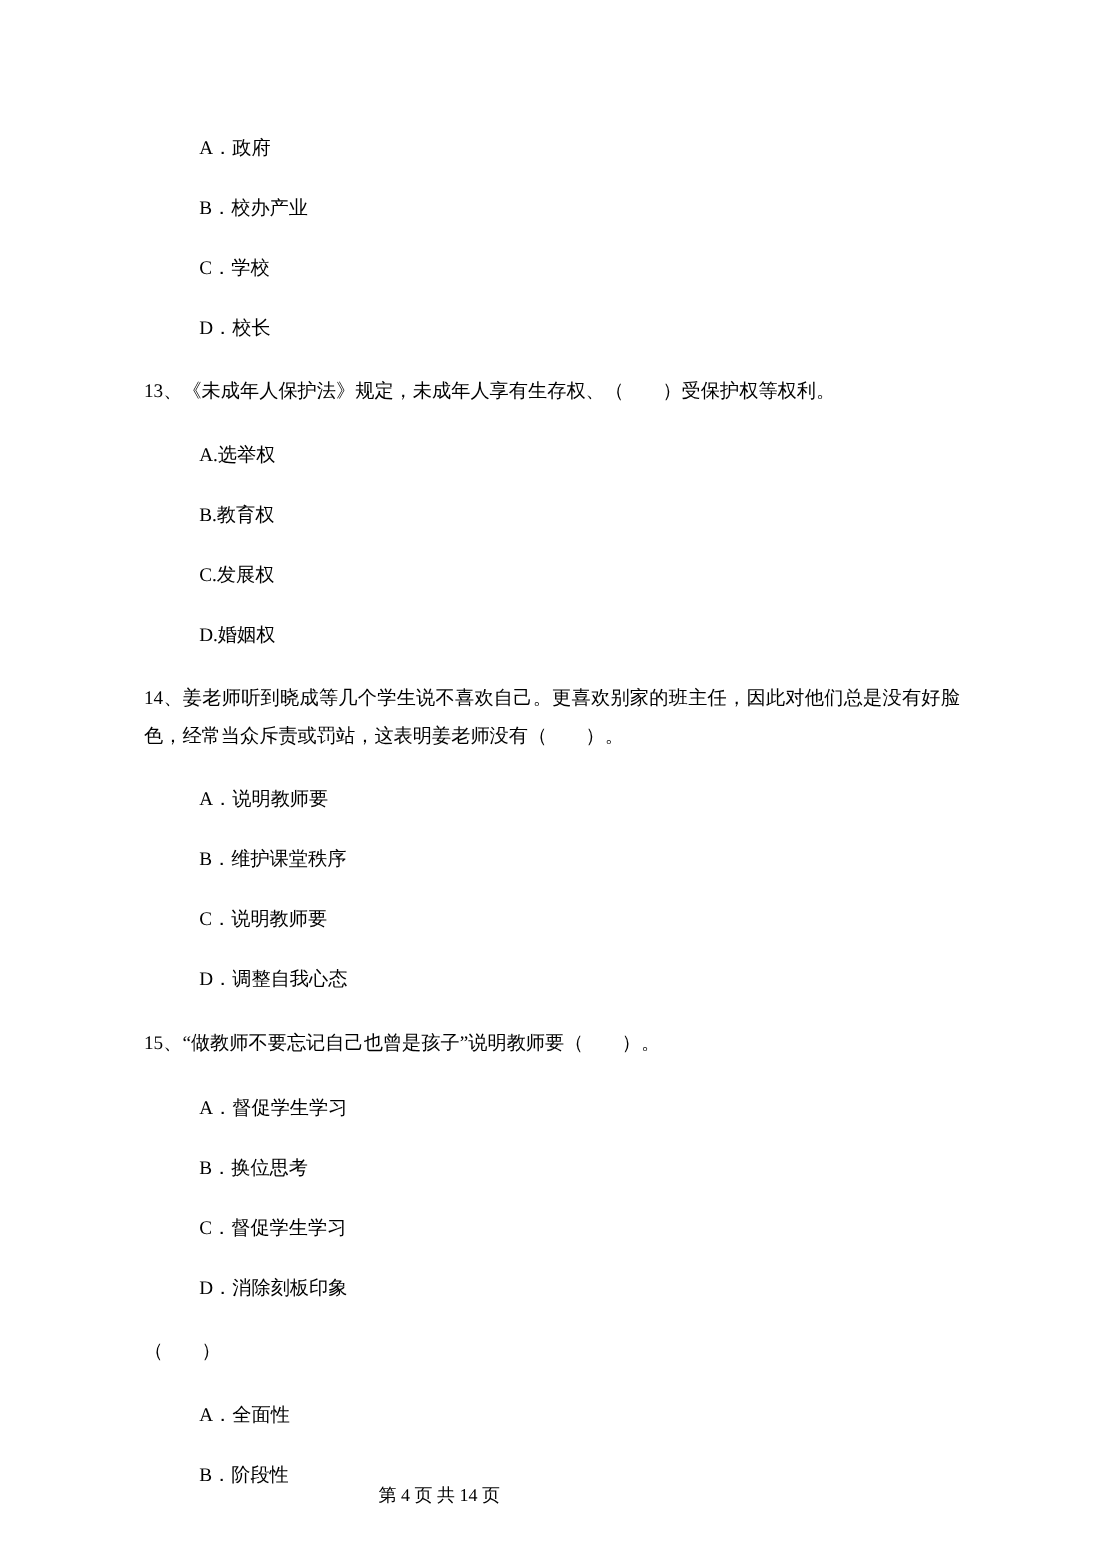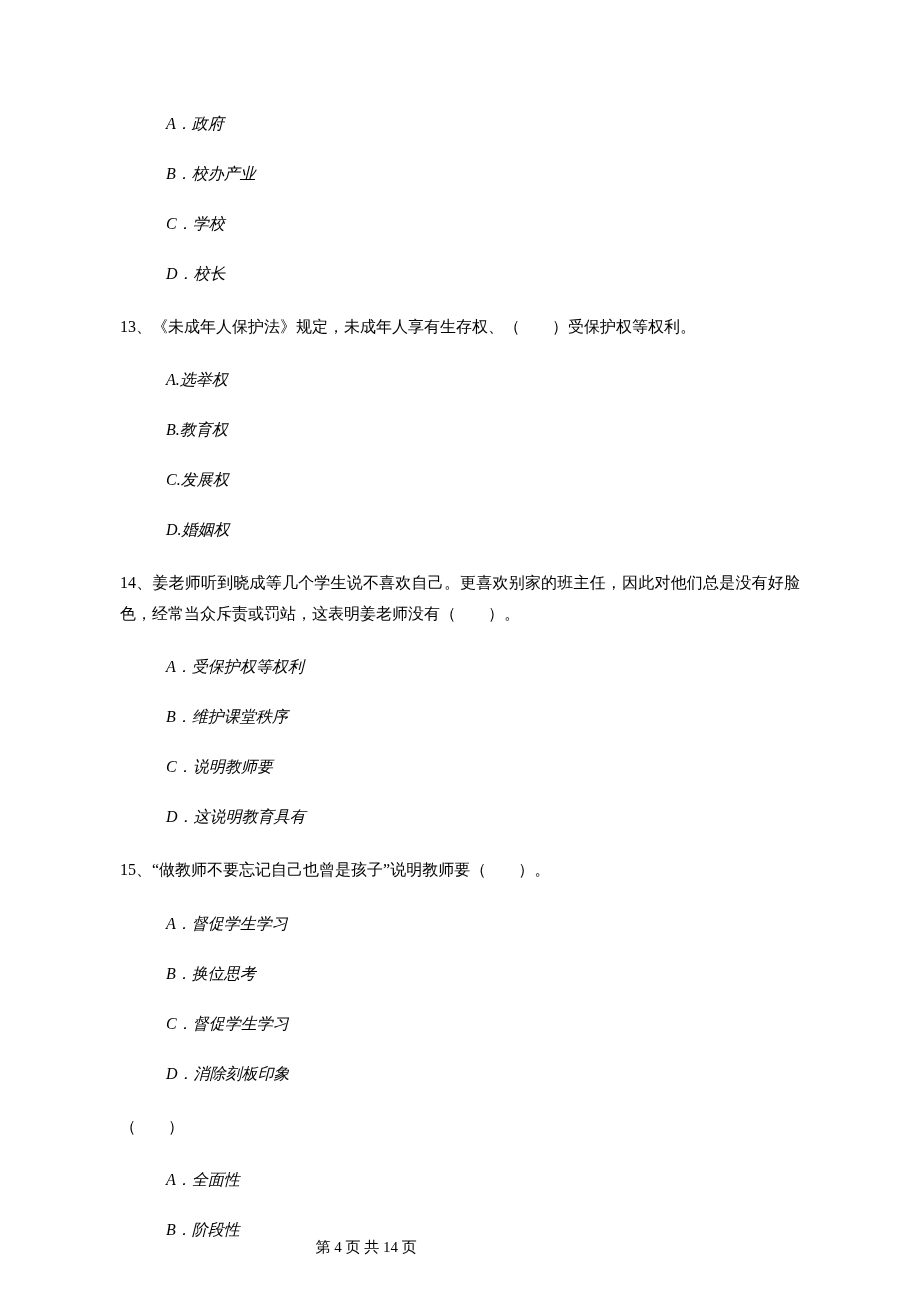--- a/index.html
+++ b/index.html
@@ -10,21 +10,20 @@
       font-family: "SimSun", "宋体", serif;
       font-size: 16px;
       color: #000;
       line-height: 1.5;
       position: relative;
       padding: 112px 120px 0 120px;
     }
     .option-block {
       padding-left: 46px;
       margin-bottom: 26px;
-      font-style: italic;
     }
     .question {
       margin-bottom: 26px;
       line-height: 1.9;
       margin-top: 16px;
     }
     .footer {
       position: absolute;
       bottom: 44px;
       left: 0;
@@ -48,24 +47,24 @@
 <div class="option-block"><span>C．学校</span></div>
 <div class="option-block"><span>D．校长</span></div>
 
 <div class="question"><span>13、《未成年人保护法》规定，未成年人享有生存权、（　　）受保护权等权利。</span></div>
 <div class="option-block"><span>A.选举权</span></div>
 <div class="option-block"><span>B.教育权</span></div>
 <div class="option-block"><span>C.发展权</span></div>
 <div class="option-block"><span>D.婚姻权</span></div>
 
 <div class="question q14-stem"><span>14、姜老师听到晓成等几个学生说不喜欢自己。更喜欢别家的班主任，因此对他们总是没有好脸色，经常当众斥责或罚站，这表明姜老师没有（　　）。</span></div>
-<div class="option-block"><span>A．受保护权等权利</span></div>
+<div class="option-block"><span>A．说明教师要</span></div>
 <div class="option-block"><span>B．维护课堂秩序</span></div>
 <div class="option-block"><span>C．说明教师要</span></div>
-<div class="option-block"><span>D．这说明教育具有</span></div>
+<div class="option-block"><span>D．调整自我心态</span></div>
 
 <div class="question"><span>15、“做教师不要忘记自己也曾是孩子”说明教师要（　　）。</span></div>
 <div class="option-block"><span>A．督促学生学习</span></div>
 <div class="option-block"><span>B．换位思考</span></div>
 <div class="option-block"><span>C．督促学生学习</span></div>
 <div class="option-block"><span>D．消除刻板印象</span></div>
 
 <div class="question q16-wrap">
   <div>（　　）</div>
 </div>

